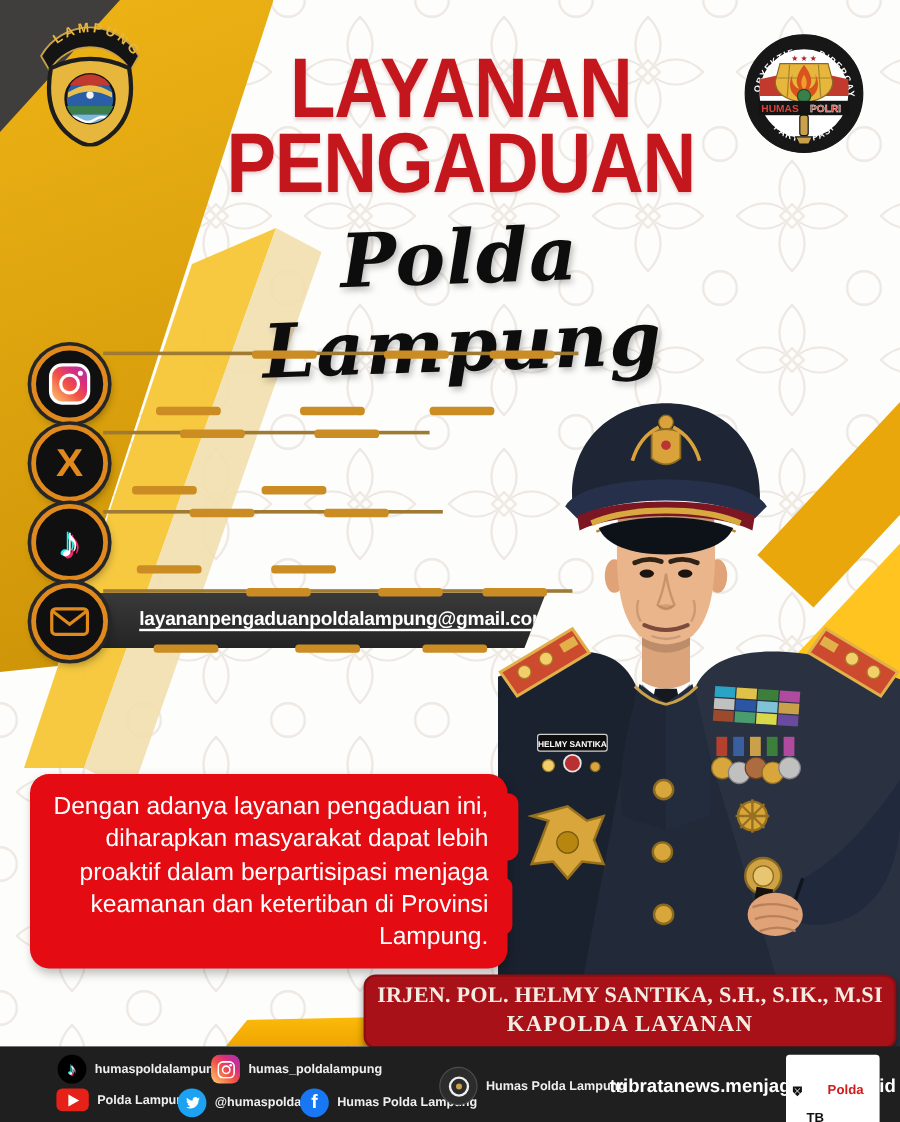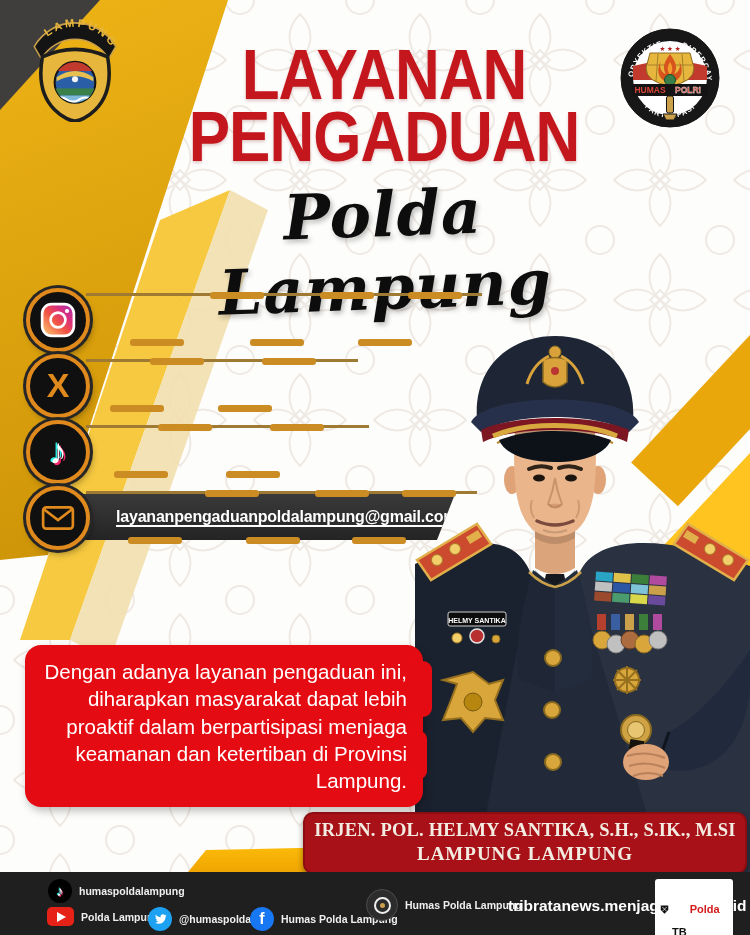--- a/index.html
+++ b/index.html
@@ -354,29 +354,39 @@
     </div>
   </div>
 
 
   <div class="abs msg">
     <span>Dengan adanya layanan pengaduan ini, diharapkan masyarakat dapat lebih proaktif dalam berpartisipasi menjaga keamanan dan ketertiban di Provinsi Lampung.</span>
   </div>
 
   <div class="abs banner">
     <div class="bn1">IRJEN. POL. HELMY SANTIKA, S.H., S.IK., M.SI</div>
-    <div class="bn2">LAMPUNG LAMPUNG</div>
+    <div class="bn2">KAPOLDA LAYANAN</div>
   </div>
 
   <div class="abs footer">
     <div class="f-item" style="left:48px;top:7px">
       <div class="mi mi-tt">
           <span>♪</span>
         </div>
       <span class="f-label">humaspoldalampung</span>
+    </div>
+    <div class="f-item" style="left:176px;top:7px">
+      <div class="mi mi-ig">
+        <svg width="15" height="15" viewBox="0 0 34 34">
+          <rect x="2" y="2" width="30" height="30" rx="9" fill="none" stroke="#fff" stroke-width="3"></rect>
+          <circle cx="17" cy="17" r="7" fill="none" stroke="#fff" stroke-width="3"></circle>
+          <circle cx="25.5" cy="8.5" r="2.5" fill="#fff"></circle>
+        </svg>
+      </div>
+      <span class="f-label">humas_poldalampung</span>
     </div>
     <div class="f-item" style="left:47px;top:35px">
       <div class="mi mi-yt">
           <i></i>
         </div>
       <span class="f-label">Polda Lampung</span>
     </div>
     <div class="f-item" style="left:148px;top:35px">
       <div class="mi mi-tw">
         <svg width="14" height="14" viewBox="0 0 13 13">

